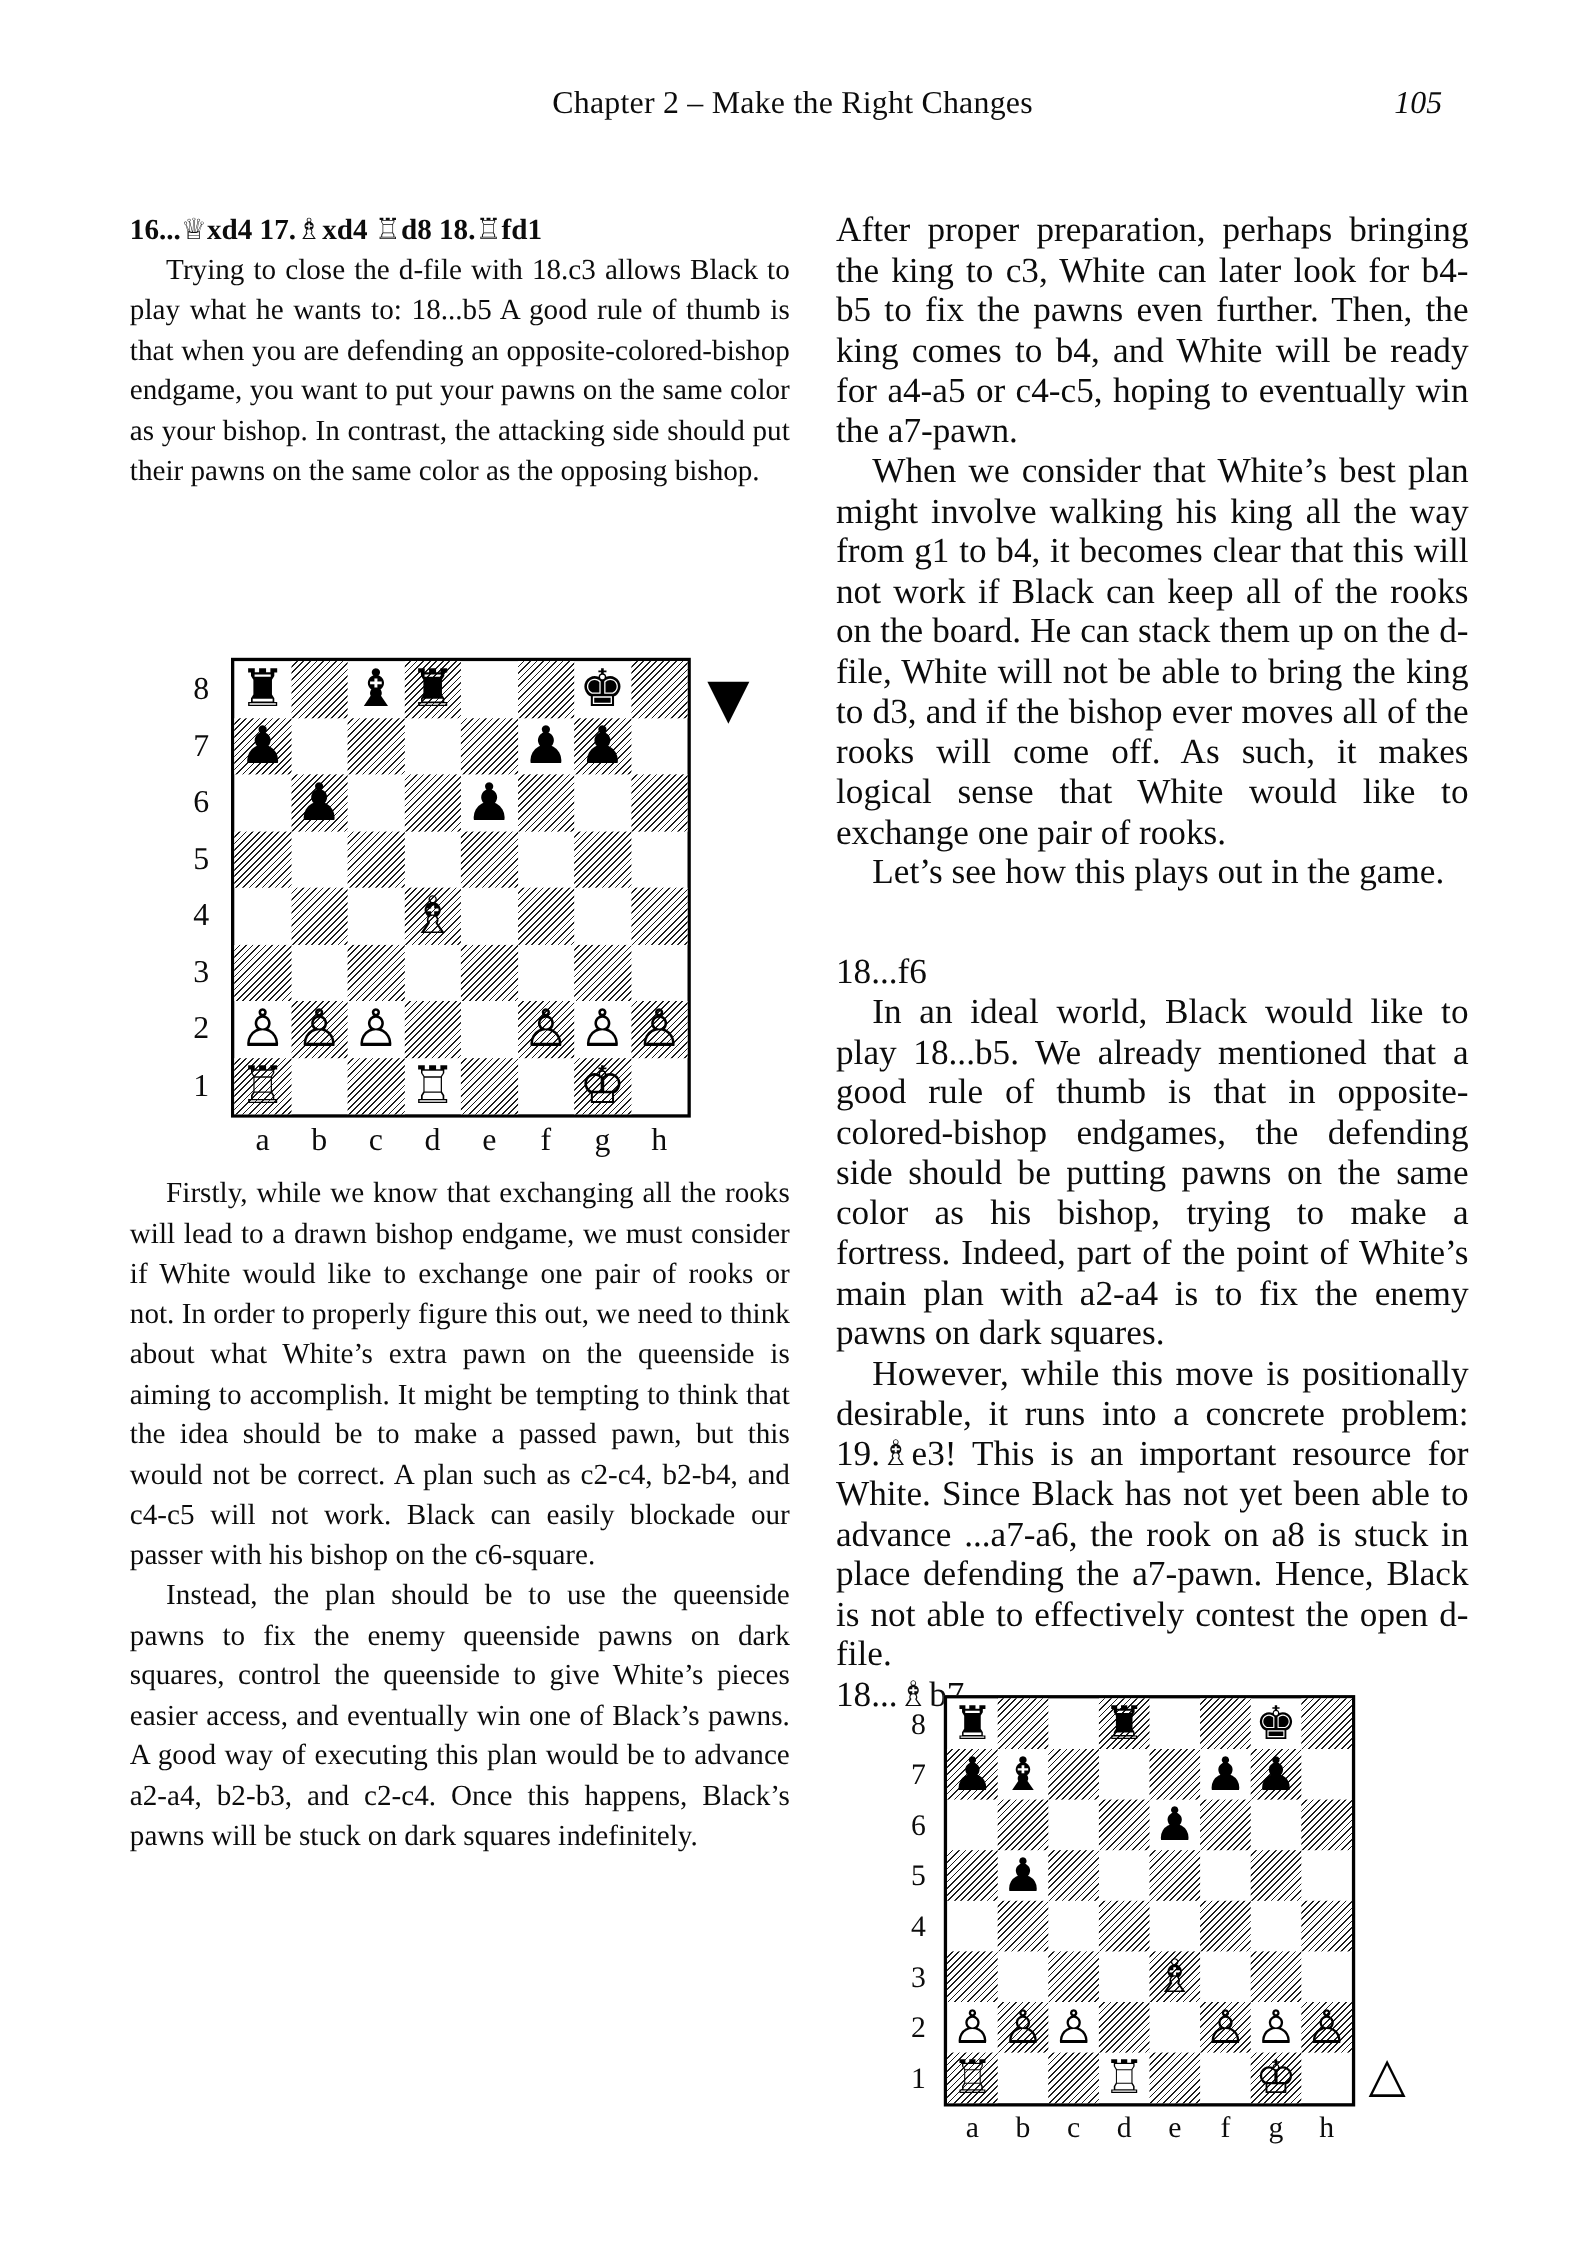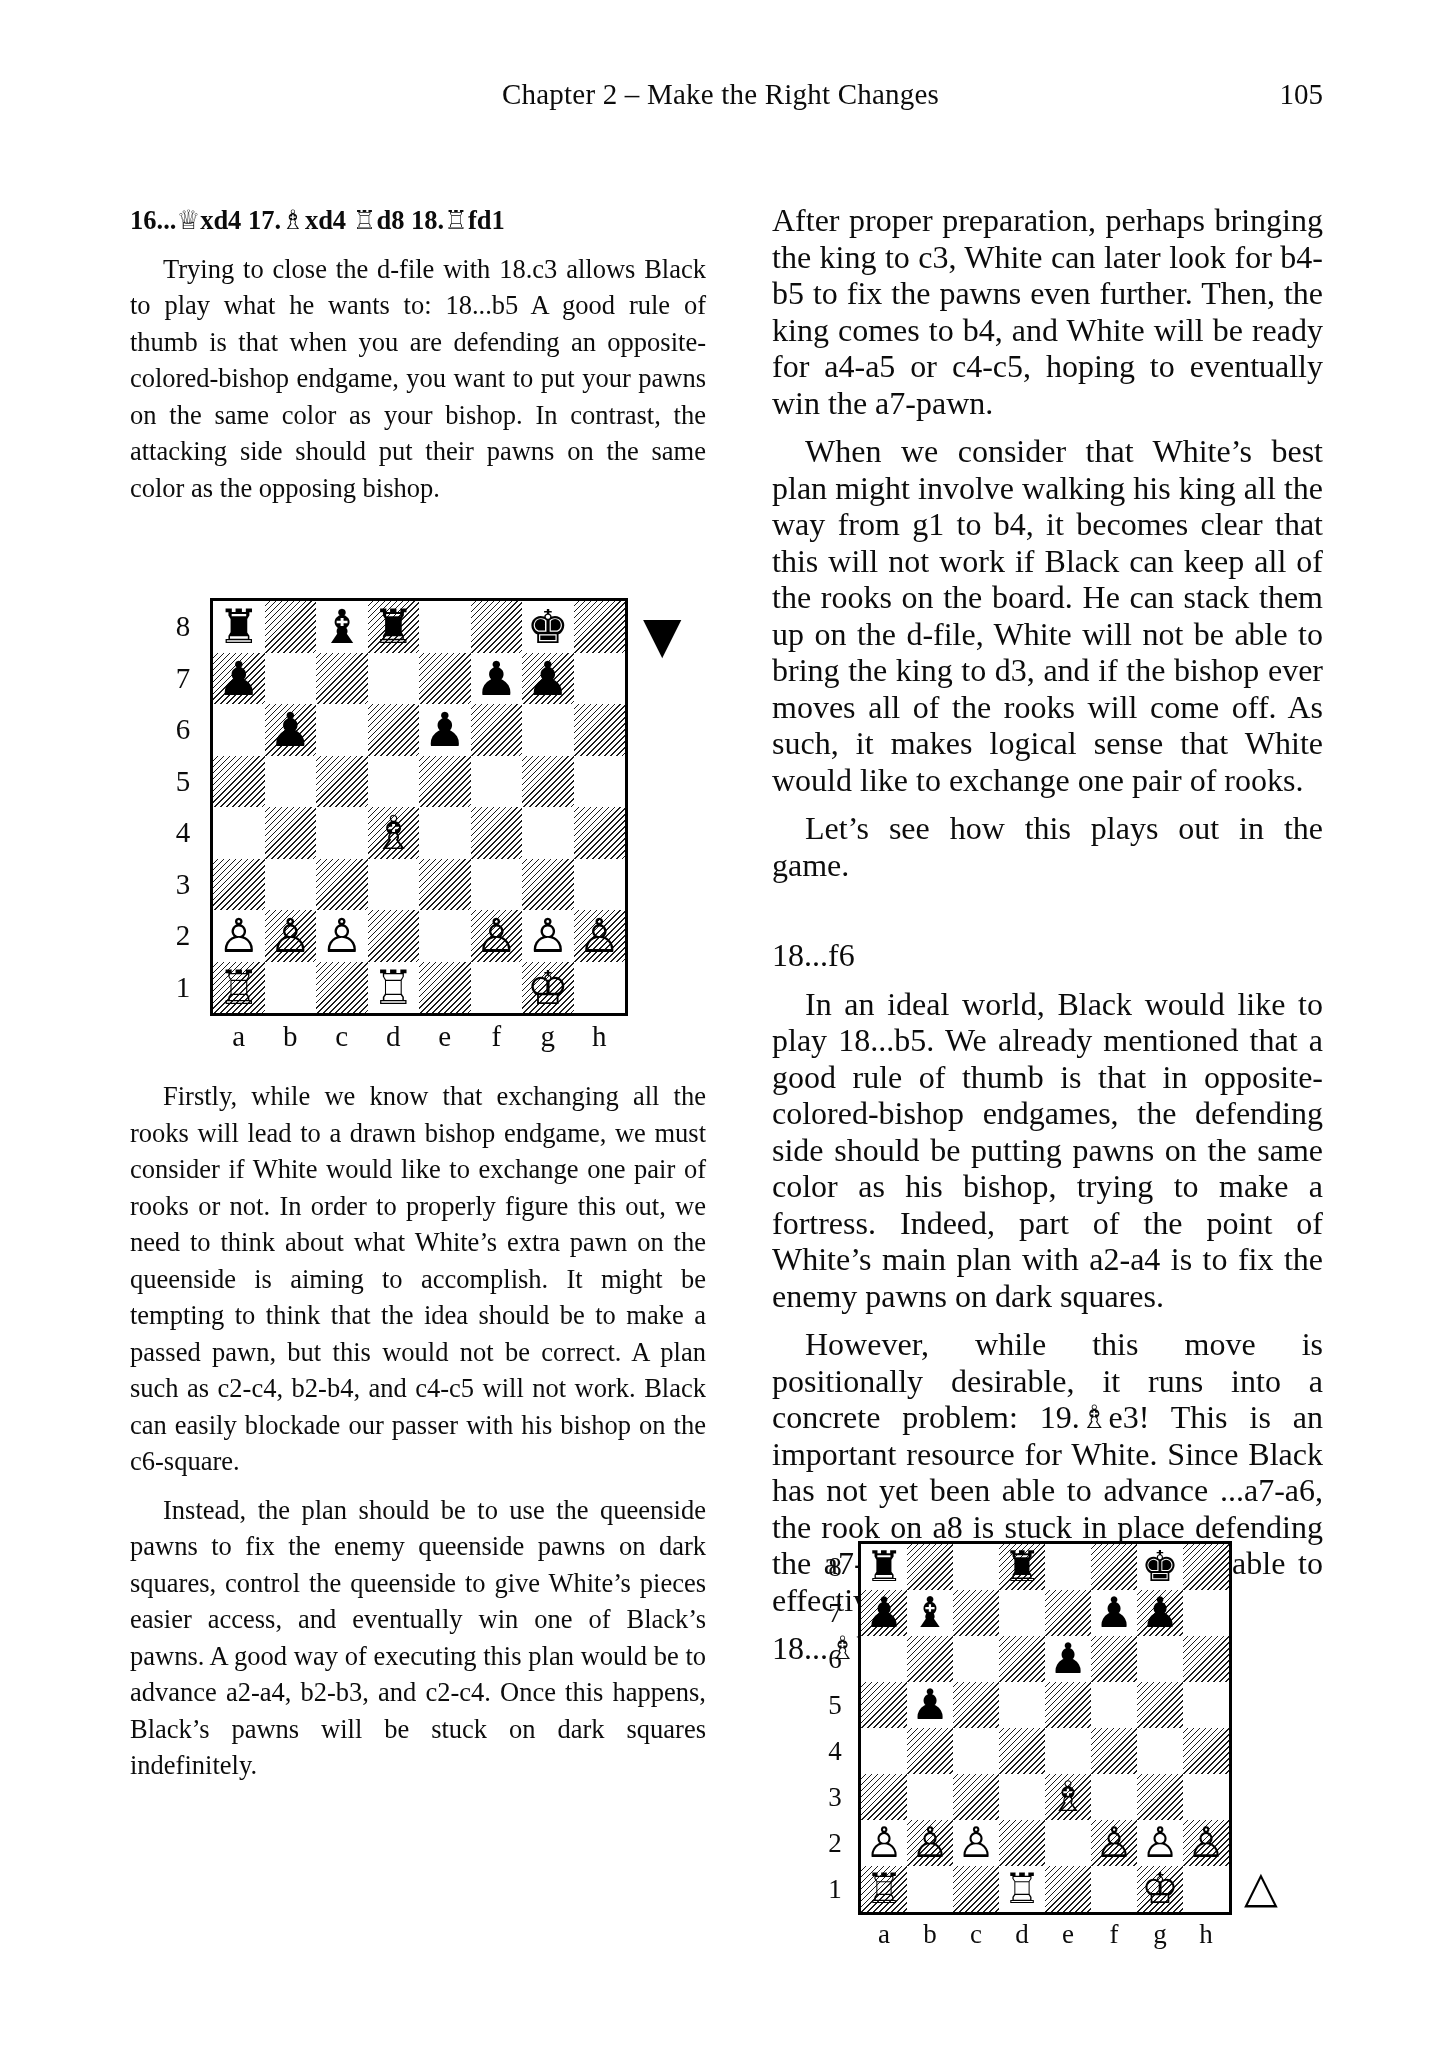--- a/index.html
+++ b/index.html
@@ -24,33 +24,34 @@
     width: 1205px;
     font-size: 29px;
     line-height: 36px;
   }
   .chapter-title {
     text-align: center;
     letter-spacing: 0.2px;
   }
   .page-number {
     position: absolute;
-    right: 0;
+    right: 12px;
     top: 0;
+    font-style: italic;
   }
   
   .col {
     position: absolute;
     text-align: justify;
     hyphens: none;
   }
   .col-left-1  { left: 118px; top: 190px;  width: 600px; font-size: 26.5px; line-height: 36.5px; }
   .col-left-2  { left: 118px; top: 1066px; width: 600px; font-size: 26.5px; line-height: 36.5px; }
   .col-right   { left: 760px; top: 190px;  width: 575px; font-size: 32px;   line-height: 36.5px; }
-  .col p { margin: 12px; }
+  .col p { margin: 0; }
   .col p.indent { text-indent: 33px; }
   .move-line { font-weight: bold; }
   .section-heading {
     font-weight: normal;
     margin-top: 54px !important;
   }
   
   .diagram {
     position: absolute;
   }

